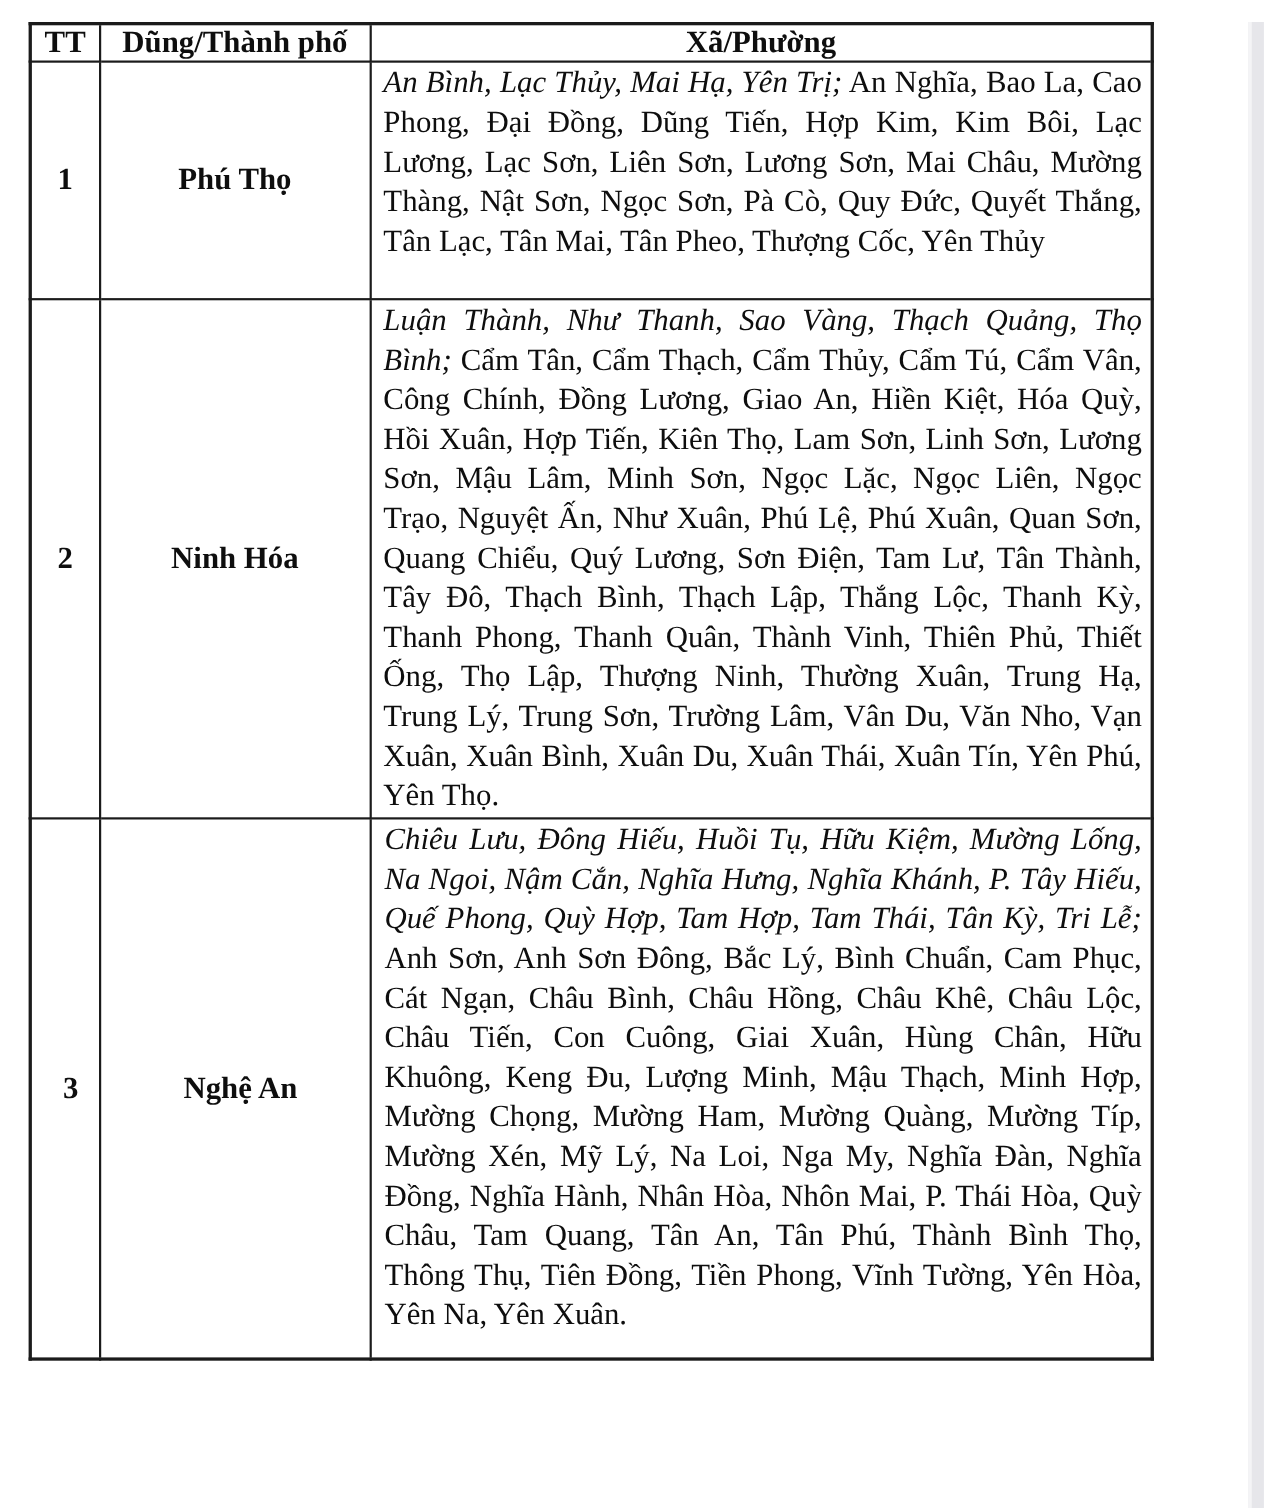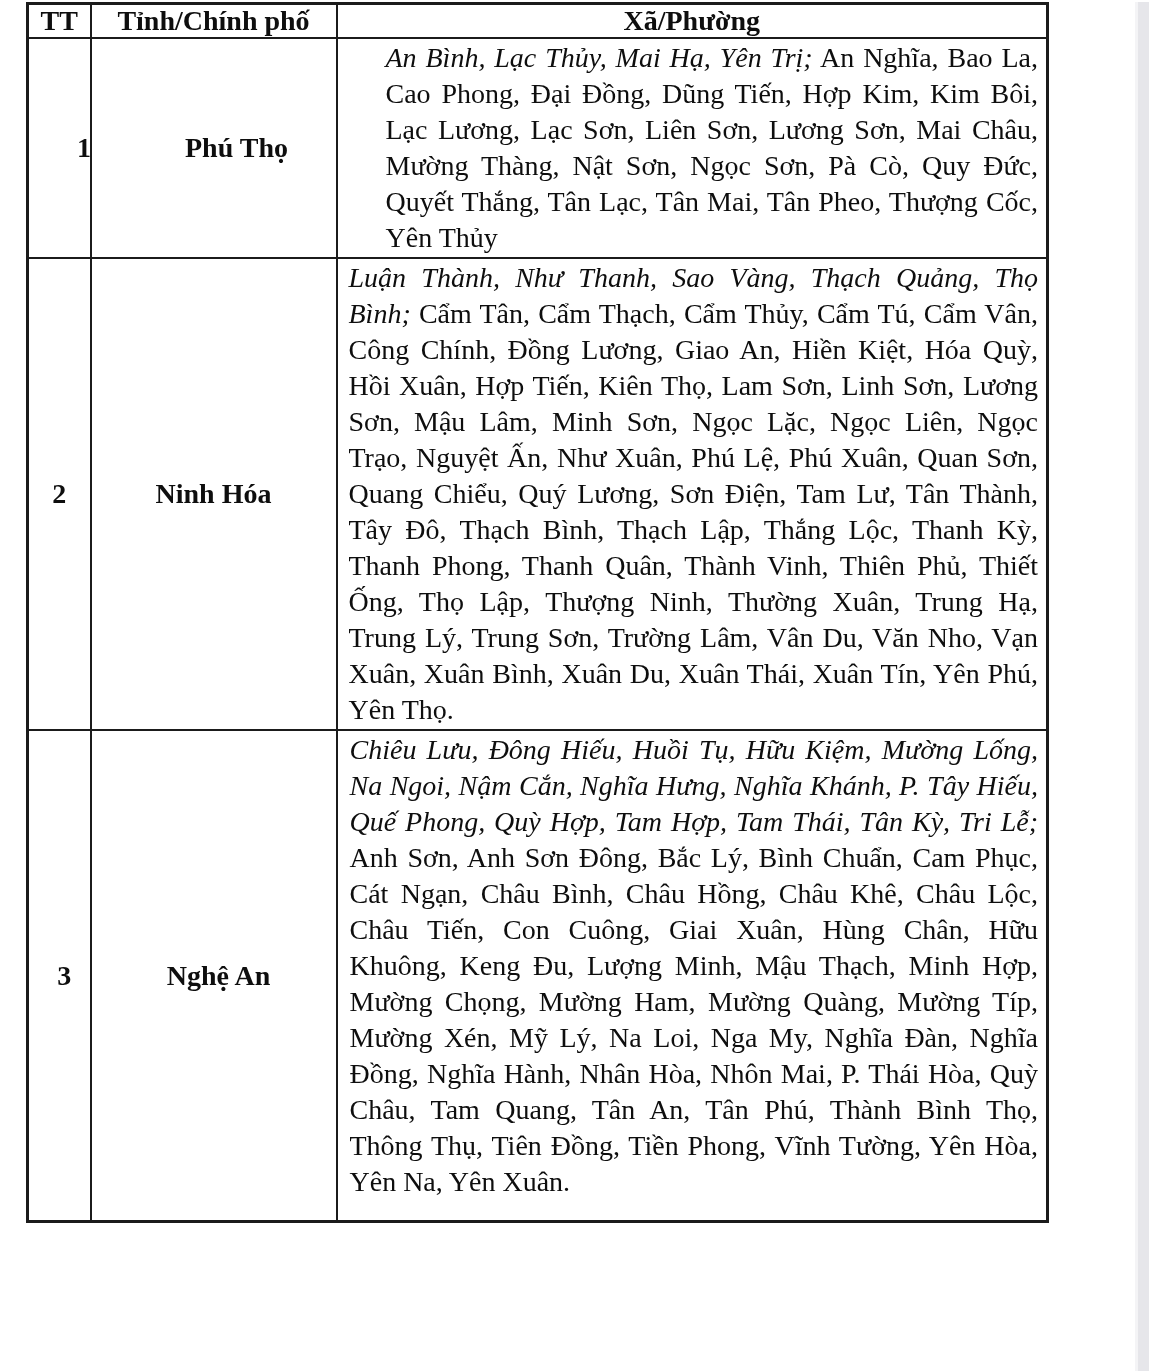--- a/index.html
+++ b/index.html
@@ -39,21 +39,21 @@
   }
   .page-subtitle {
     text-align: center;
     font-size: 27px;
     font-weight: bold;
     line-height: 37px;
   }
   table.appendix-table {
     border-collapse: collapse;
     width: 1020px;
-    margin-top: 2px;
+    margin-top: 20px;
     table-layout: fixed;
   }
   table.appendix-table, table.appendix-table th, table.appendix-table td {
     border: 2px solid #1b1b1b;
   }
   table.appendix-table { border-width: 3px; }
   th {
     font-size: 28px;
     font-weight: bold;
     height: 31px;
@@ -69,41 +69,41 @@
     padding: 0 2px;
   }
   td.wards-cell {
     text-align: justify;
     vertical-align: top;
     font-size: 28px;
     line-height: 36px;
     padding: 1px 8px 1px 11px;
   }
   td.wards-cell .lead-italic { font-style: italic; }
-  tr.row-1 td { height: 212px; padding-left: 48px; }
+  tr.row-1 td { height: 212px; }
   tr.row-2 td { height: 449px; }
   tr.row-3 td { height: 487px; padding-left: 12px; }
 </style>
 </head>
 <body>
 
 <div class="page">
   <div class="content">
 
 
     <table class="appendix-table">
       <colgroup>
         <col style="width:63px">
         <col style="width:246px">
         <col style="width:711px">
       </colgroup>
       <thead>
         <tr>
           <th>TT</th>
-          <th>Tỉnh/Chính phố</th>
+          <th>Dũng/Thành phố</th>
           <th>Xã/Phường</th>
         </tr>
       </thead>
       <tbody>
         <tr class="row-1">
           <td class="tt-cell">1</td>
           <td class="province-cell">Phú Thọ</td>
           <td class="wards-cell"><span class="lead-italic">An Bình, Lạc Thủy, Mai Hạ, Yên Trị;</span><span> An Nghĩa, Bao La, Cao Phong, Đại Đồng, Dũng Tiến, Hợp Kim, Kim Bôi, Lạc Lương, Lạc Sơn, Liên Sơn, Lương Sơn, Mai Châu, Mường Thàng, Nật Sơn, Ngọc Sơn, Pà Cò, Quy Đức, Quyết Thắng, Tân Lạc, Tân Mai, Tân Pheo, Thượng Cốc, Yên Thủy</span></td>
         </tr>
         <tr class="row-2">

